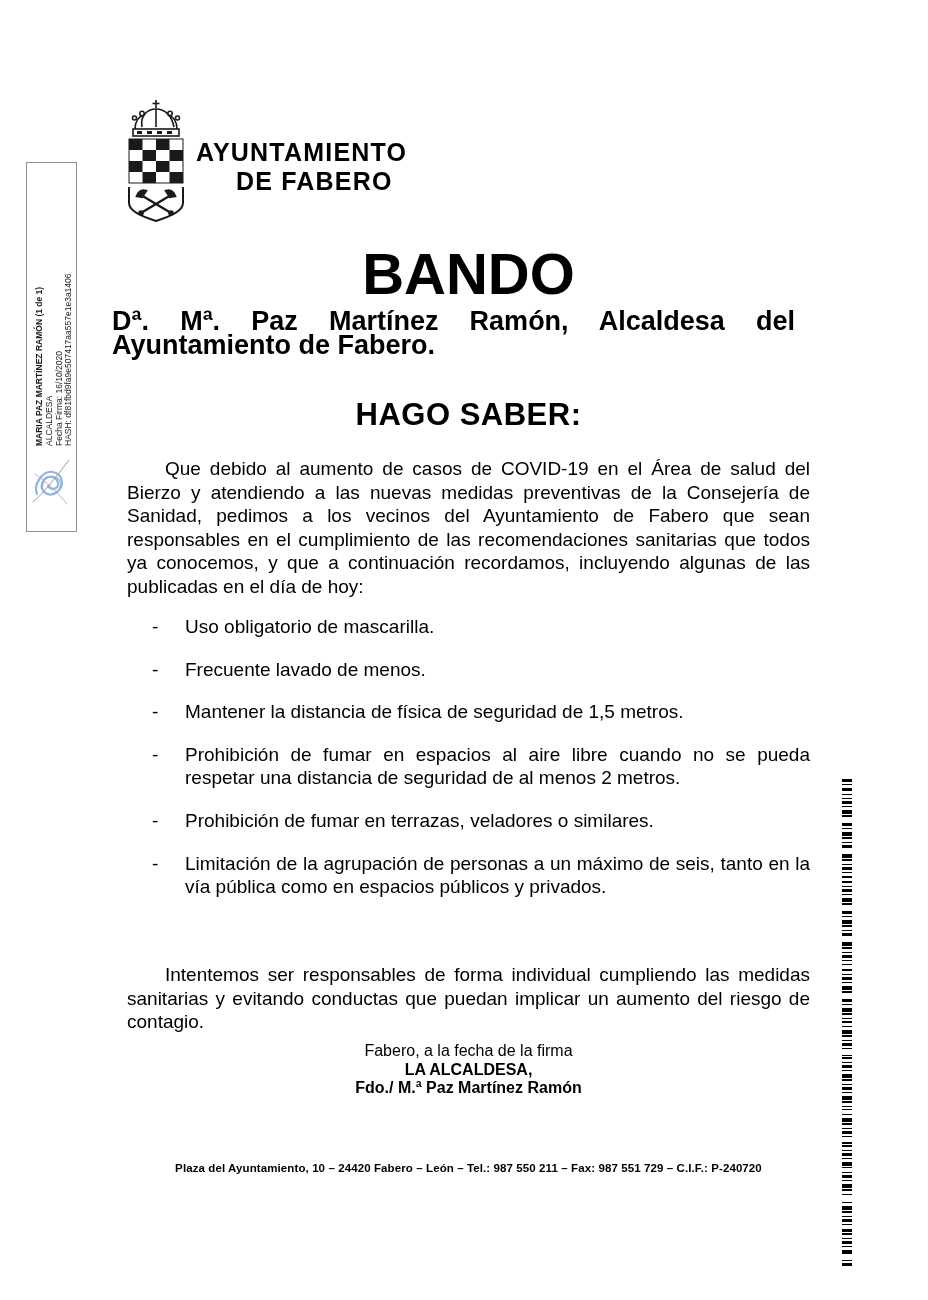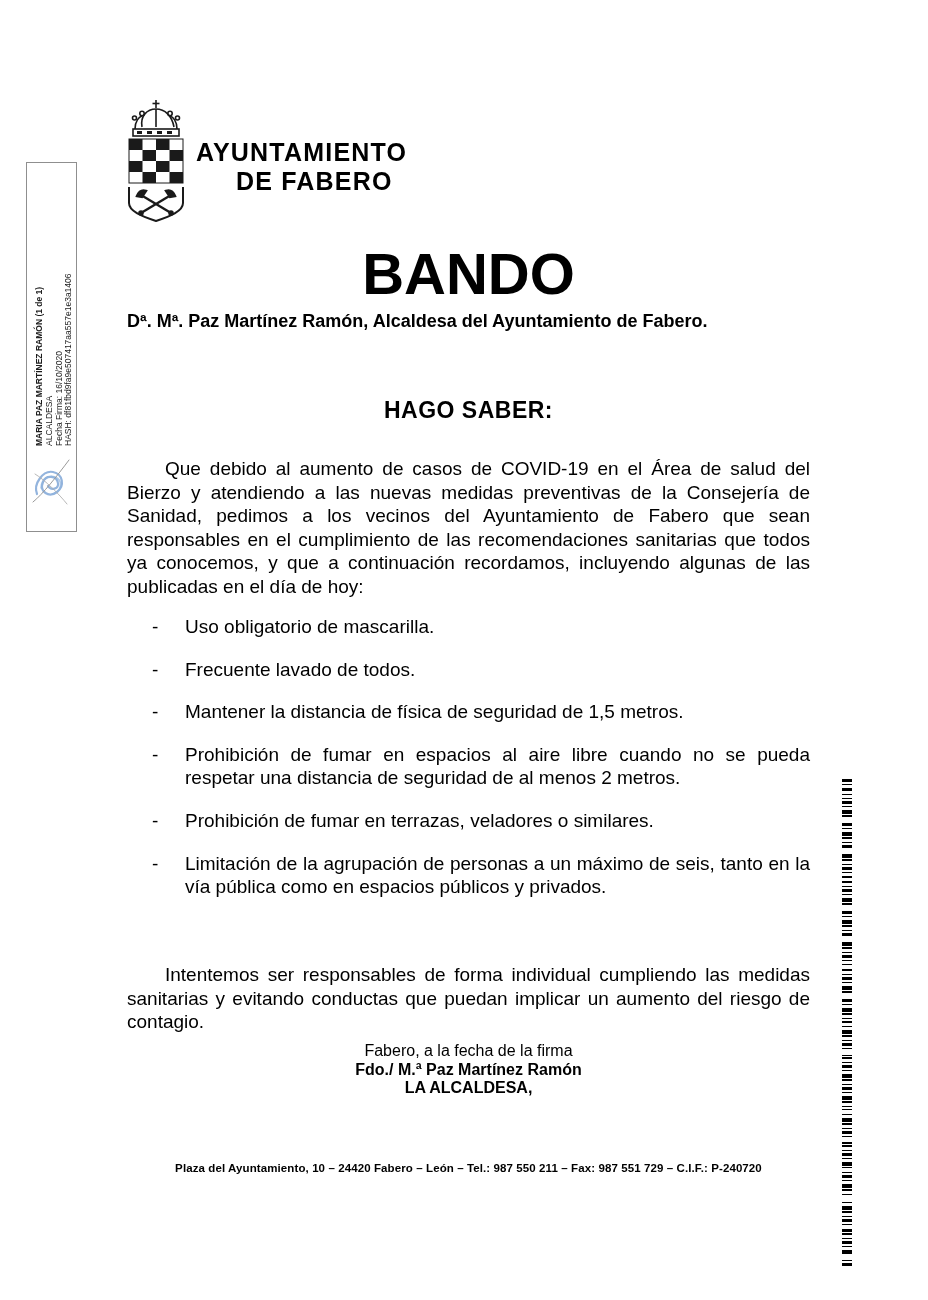--- a/index.html
+++ b/index.html
@@ -13,26 +13,26 @@
   .logo-text { position:absolute; left:196px; top:138px; font-weight:bold; letter-spacing:1.2px; }
   .logo-text .l1 { font-size:25px; line-height:29px; }
   .logo-text .l2 { font-size:25px; line-height:29px;margin-left:40px; }
 
   
   .title {
     position:absolute; left:127px; top:244px; width:683px; text-align:center;
     font-size:58px; font-weight:bold; line-height:60px;
   }
   .intro {
-    position:absolute; left:127px; top:309px; width:683px;
-    font-size:18px; line-height:24px; font-weight:bold; text-align:justify;
+    position:absolute; left:112px; top:309px; width:683px;
+    font-size:27px; line-height:24px; font-weight:bold; text-align:justify;
   }
   .heading {
     position:absolute; left:127px; top:397px; width:683px; text-align:center;
-    font-size:23px; font-weight:bold; letter-spacing:0.5px;
+    font-size:31px; font-weight:bold; letter-spacing:0.5px;
   }
   .para {
     position:absolute; left:127px; width:683px;
     font-size:19px; line-height:23.6px; text-align:justify; text-indent:38px;
   }
   .para1 { top:457px; }
   .para2 { top:916px;margin-top:47px; }
   .doc-list { position:absolute; left:152px; top:615px; width:658px; list-style:none; margin:0; padding:0; }
   .doc-list li { display:flex; margin-bottom:19px; font-size:19px; line-height:23.6px; }
   .doc-list .mark { width:33px; flex:none; }
@@ -132,21 +132,21 @@
 
   <div class="para para1">Que debido al aumento de casos de COVID-19 en el Área de salud del Bierzo y atendiendo a las nuevas medidas preventivas de la Consejería de Sanidad, pedimos a los vecinos del Ayuntamiento de Fabero que sean responsables en el cumplimiento de las recomendaciones sanitarias que todos ya conocemos, y que a continuación recordamos, incluyendo algunas de las publicadas en el día de hoy:</div>
 
   <ul class="doc-list">
     <li>
       <span class="mark">-</span>
       <span class="btxt">Uso obligatorio de mascarilla.</span>
     </li>
     <li>
       <span class="mark">-</span>
-      <span class="btxt">Frecuente lavado de todos.</span>
+      <span class="btxt">Frecuente lavado de menos.</span>
     </li>
     <li>
       <span class="mark">-</span>
       <span class="btxt">Mantener la distancia de física de seguridad de 1,5 metros.</span>
     </li>
     <li>
       <span class="mark">-</span>
       <span class="btxt">Prohibición de fumar en espacios al aire libre cuando no se pueda respetar una distancia de seguridad de al menos 2 metros.</span>
     </li>
     <li>
@@ -156,22 +156,22 @@
     <li>
       <span class="mark">-</span>
       <span class="btxt">Limitación de la agrupación de personas a un máximo de seis, tanto en la vía pública como en espacios públicos y privados.</span>
     </li>
   </ul>
 
   <div class="para para2">Intentemos ser responsables de forma individual cumpliendo las medidas sanitarias y evitando conductas que puedan implicar  un aumento del riesgo de contagio.</div>
 
   <div class="signature">
     <div>Fabero, a la fecha de la firma</div>
+    <div class="bold">LA ALCALDESA,</div>
     <div class="bold">Fdo./ M.ª Paz Martínez Ramón</div>
-    <div class="bold">LA ALCALDESA,</div>
   </div>
 
   <div class="footer">Plaza del Ayuntamiento, 10 – 24420 Fabero – León – Tel.: 987 550 211 – Fax: 987 551 729 – C.I.F.: P-240720</div>
 
   <div class="left-stamp-box"></div>
   <div class="left-stamp-text">
     <div class="signer">MARIA PAZ MARTÍNEZ RAMÓN (1 de 1)</div>
     <div>ALCALDESA</div>
     <div>Fecha Firma: 16/10/2020</div>
     <div>HASH: df81fbd9fa9e507417aa557e1e3a1406</div>

